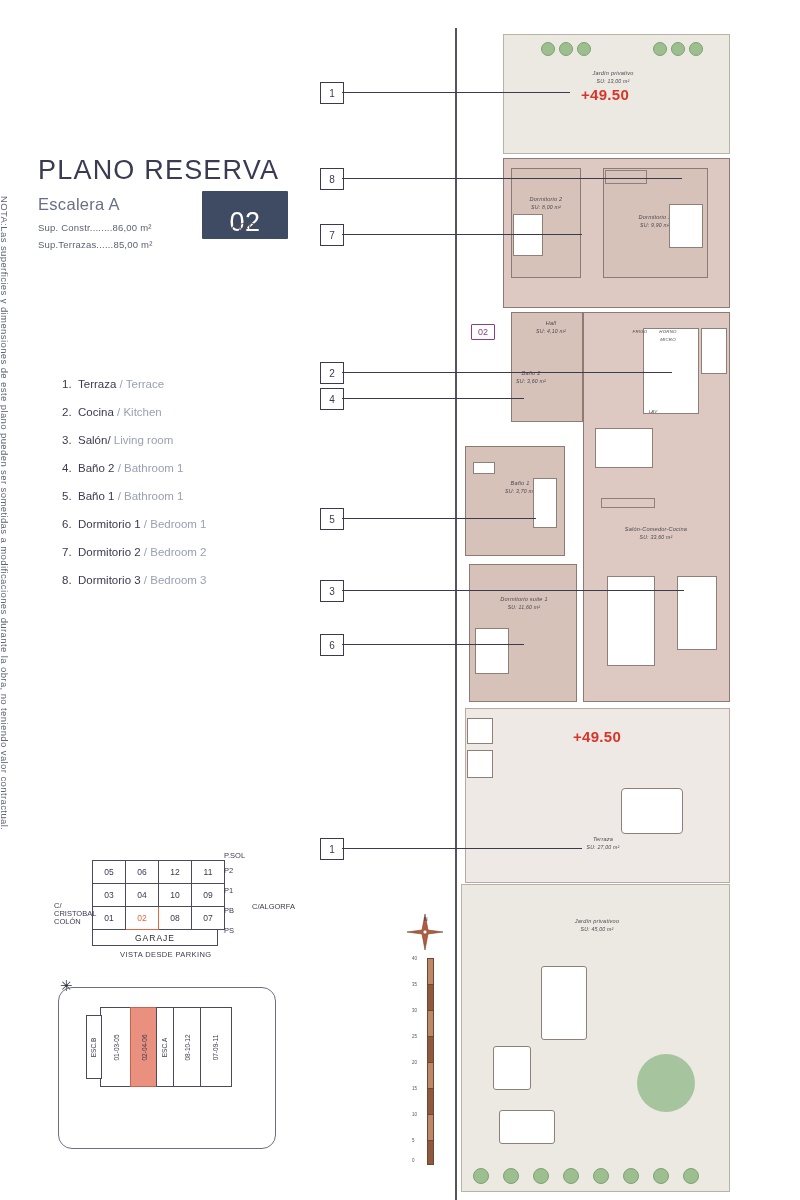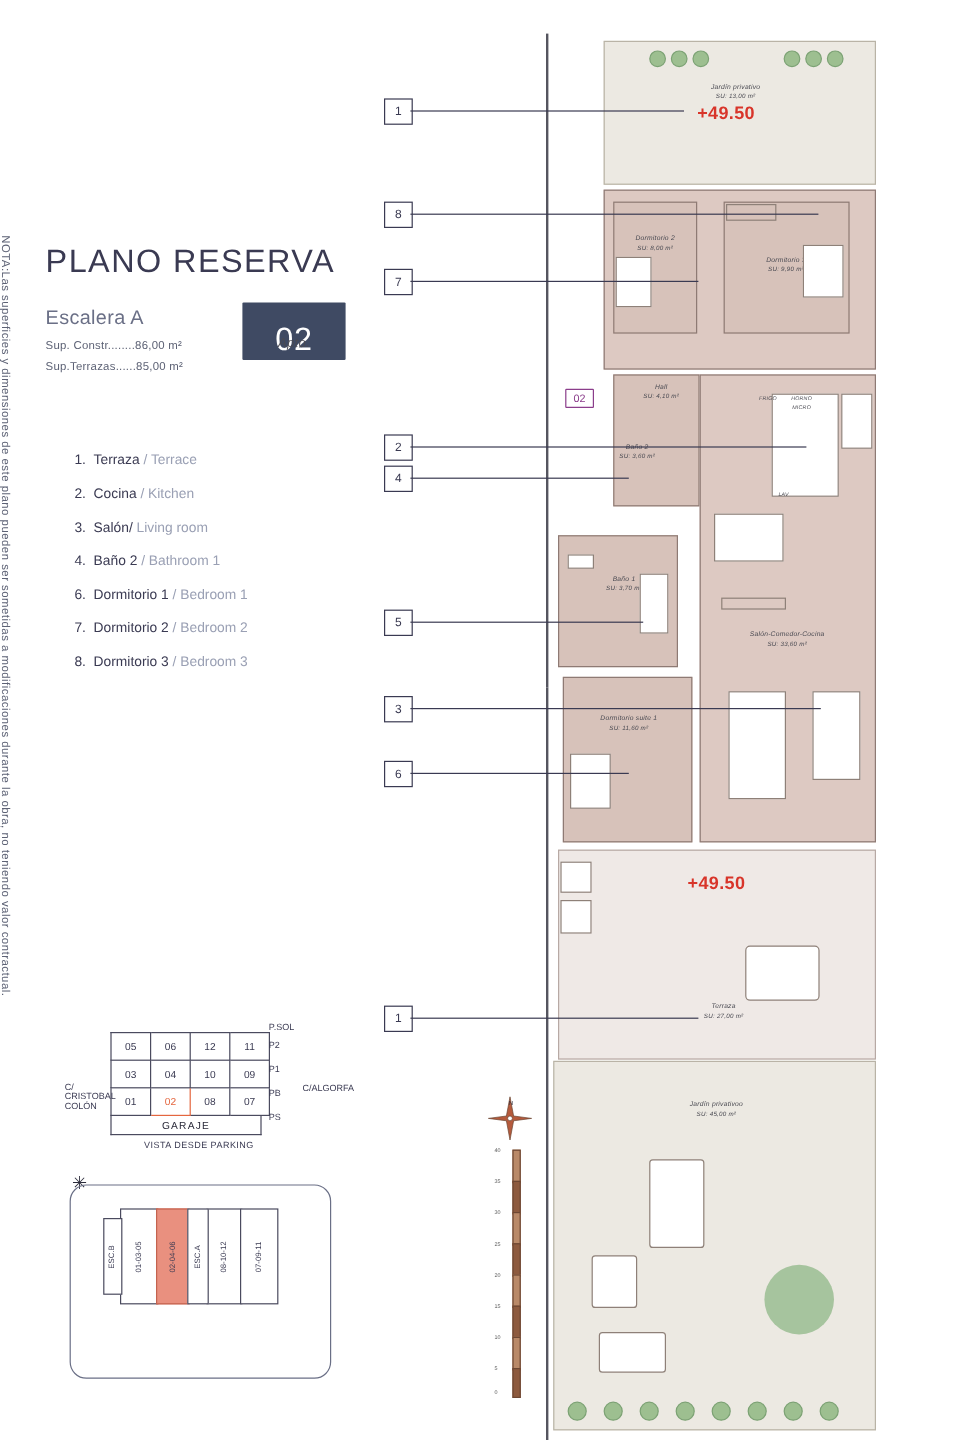--- a/index.html
+++ b/index.html
@@ -9,24 +9,24 @@
     font-family:"Liberation Sans", sans-serif;
     color:#2b2b3a;
     position:relative;
     overflow:hidden;
   }
   .sheet{position:absolute;inset:0;}
 
   
   .title-block{position:absolute;left:38px;top:155px;width:250px;}
   .title-main{
-    font-size:27px;letter-spacing:1.2px;color:#3a3a52;font-weight:400;margin-top:48px;
+    font-size:27px;letter-spacing:1.2px;color:#3a3a52;font-weight:400;
   }
   .subblock{
-    margin-top:20px;position:relative;height:74px;
+    margin-top:7px;position:relative;height:74px;
   }
   .esc{
     font-size:16.5px;color:#6a6f86;line-height:22px;letter-spacing:.3px;
   }
   .apto-box{
     position:absolute;right:0;top:-2px;width:86px;height:48px;
     background:#3f4a63;color:#ffffff;border-radius:1px;
     display:flex;align-items:flex-end;justify-content:center;
   }
   .apto-box .lbl{font-size:11px;opacity:.92;padding-bottom:10px;}
@@ -144,20 +144,23 @@
       <span class="n">1.</span><span class="es">Terraza</span> <span class="en">/ Terrace</span>
     </div>
     <div class="legend-item">
       <span class="n">2.</span><span class="es">Cocina</span> <span class="en">/ Kitchen</span>
     </div>
     <div class="legend-item">
       <span class="n">3.</span><span class="es">Salón/</span> <span class="en">Living room</span>
     </div>
     <div class="legend-item">
       <span class="n">4.</span><span class="es">Baño 2</span> <span class="en">/ Bathroom 1</span>
+    </div>
+    <div class="legend-item">
+      <span class="n">5.</span><span class="es">Baño 1</span> <span class="en">/ Bathroom 1</span>
     </div>
     <div class="legend-item">
       <span class="n">6.</span><span class="es">Dormitorio 1</span> <span class="en">/ Bedroom 1</span>
     </div>
     <div class="legend-item">
       <span class="n">7.</span><span class="es">Dormitorio 2</span> <span class="en">/ Bedroom 2</span>
     </div>
     <div class="legend-item">
       <span class="n">8.</span><span class="es">Dormitorio 3</span> <span class="en">/ Bedroom 3</span>
     </div>

